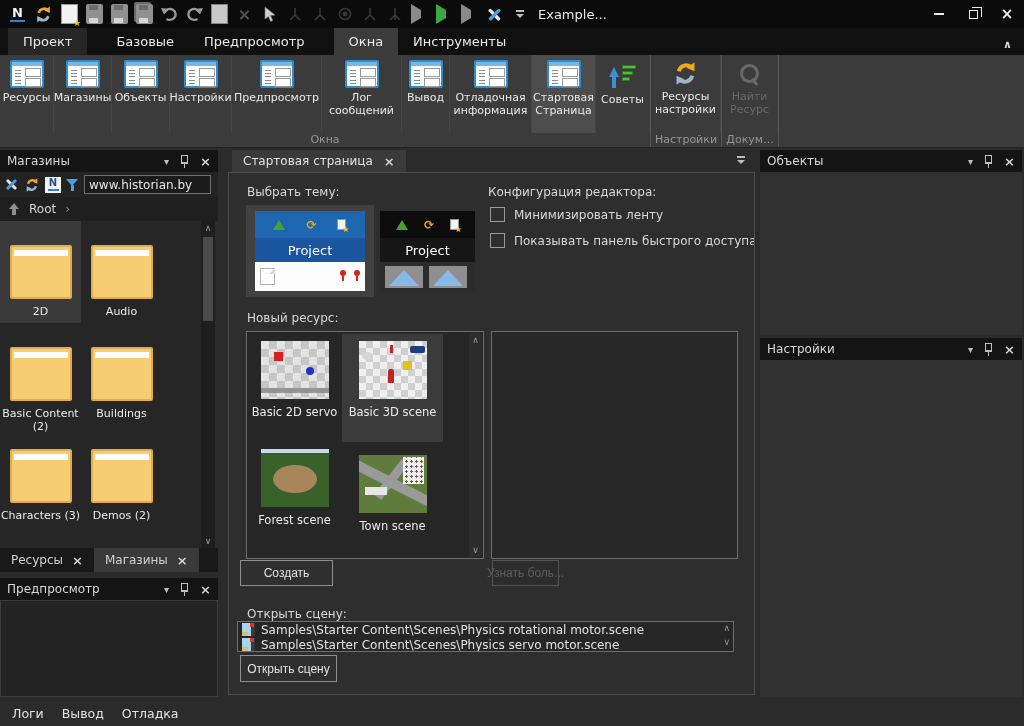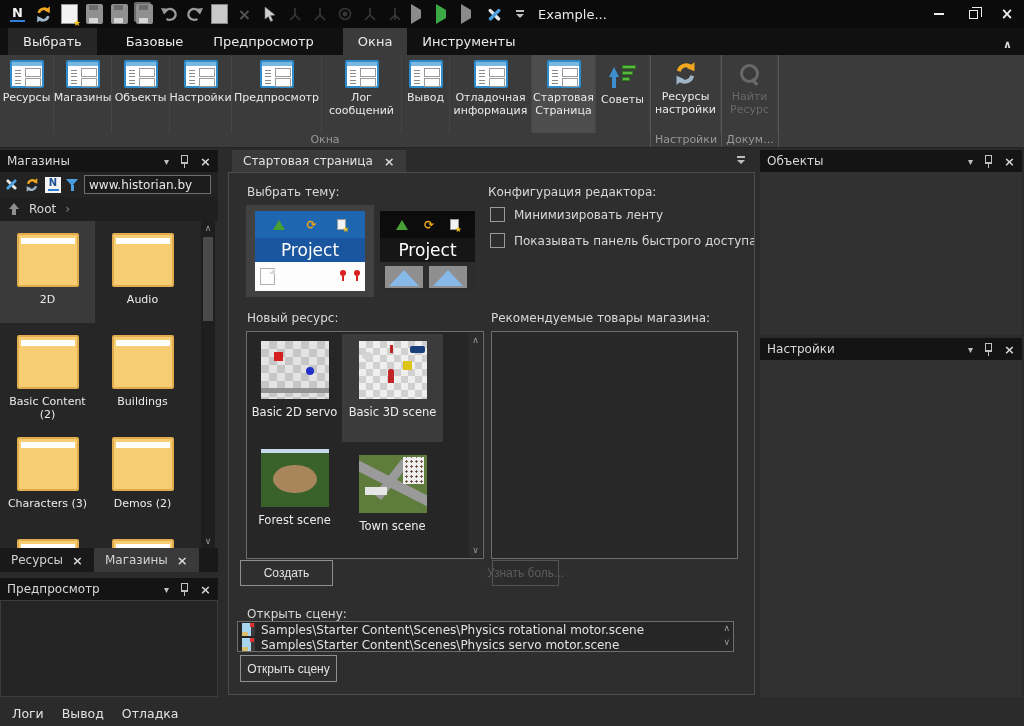--- a/index.html
+++ b/index.html
@@ -79,21 +79,21 @@
 .nbadge i{width:11px;height:2px;background:#2f7fd6;margin-top:1px}
 .funnel{display:inline-block;position:relative;width:13px;height:13px}
 .funnel::before{content:"";position:absolute;left:0;top:1px;border-left:6px solid transparent;border-right:6px solid transparent;border-top:7px solid #4a9fe0}
 .funnel::after{content:"";position:absolute;left:5px;top:7px;width:3px;height:6px;background:#4a9fe0}
 .breadcrumb{position:absolute;left:0;top:197px;width:218px;height:24px;background:#1f1f1f;display:flex;align-items:center;gap:9px;padding:0 8px;color:#d6d6d6}
 .uparr{display:inline-block;width:12px;height:12px;position:relative}
 .uparr::before{content:"";position:absolute;left:1px;top:0;border-left:5px solid transparent;border-right:5px solid transparent;border-bottom:6px solid #8f8f8f}
 .uparr::after{content:"";position:absolute;left:4px;top:6px;width:4px;height:6px;background:#8f8f8f}
 .bsep{color:#888;font-size:12px}
 .fgrid{position:absolute;left:0;top:221px;width:201px;height:327px;background:#262626;display:flex;flex-wrap:wrap;align-content:flex-start;overflow:hidden}
-.fitem{width:95px;height:102px;display:flex;flex-direction:column;align-items:center;padding-top:12px}
+.fitem{width:81px;height:102px;display:flex;flex-direction:column;align-items:center;padding-top:24px}
 .fitem.selected{background:#3a3a3a}
 .folder{width:62px;height:54px;background:#f7cd74;border:2px solid #e2ab4e;border-radius:2px;position:relative;flex:none}
 .folder::before{content:"";position:absolute;left:2px;right:2px;top:3px;height:6px;background:#fff}
 .flabel{font-size:11px;line-height:13px;color:#ececec;text-align:center;margin-top:6px}
 .vscroll{position:absolute;left:201px;top:221px;width:14px;height:327px;background:#1e1e1e;display:flex;flex-direction:column;align-items:center;justify-content:space-between;padding:2px 0;color:#9a9a9a;font-size:9px}
 .vthumb{position:absolute;left:203px;top:237px;width:10px;height:84px;background:#4a4a4a}
 .dock-tabs{position:absolute;left:0;top:548px;width:218px;height:24px;background:#191919;display:flex}
 .dtab{display:flex;align-items:center;gap:9px;padding:0 11px;font-size:12px;color:#d2d2d2}
 .dtab.active{background:#3a3a3a}
 .preview-header{position:absolute;left:0;top:578px;width:218px}
@@ -103,21 +103,21 @@
 .cdd{position:absolute;left:737px;top:156px}
 .cpanel{position:absolute;left:228px;top:172px;width:527px;height:523px;background:#2e2e2e;border:1px solid #4d4d4d;overflow:hidden}
 .cpanel .slabel{position:absolute;font-size:12px;color:#d8d8d8;white-space:nowrap}
 .tilesel{position:absolute;left:17px;top:32px;width:128px;height:92px;background:#414141}
 .tpv{position:absolute;display:flex;flex-direction:column;overflow:hidden}
 .tpv1{left:9px;top:6px;width:110px;height:80px}
 .tpv2{left:151px;top:38px;width:95px;height:80px}
 .tpv .hd{height:27px;display:flex;align-items:center;justify-content:space-around;padding:0 8px}
 .tpv1 .hd{background:#1f66b0}
 .tpv2 .hd{background:#0c0c0c}
-.tpv .mid{height:24px;display:flex;align-items:center;justify-content:center;color:#fff;font-size:17px}
+.tpv .mid{height:24px;display:flex;align-items:center;justify-content:center;color:#fff;font-size:13px}
 .tpv1 .mid{background:#1a55a0}
 .tpv2 .mid{background:#161616}
 .tpv .bot{flex:1;display:flex;align-items:center;gap:6px;padding:0 5px}
 .tpv1 .bot{background:#fdfdfd}
 .tpv2 .bot{background:#2c2c2c}
 .mtn{display:inline-block;width:0;height:0;border-left:6px solid transparent;border-right:6px solid transparent;border-bottom:10px solid #48a033}
 .mrefresh{font-size:12px;color:#e8a41d;font-weight:bold}
 .mfile{display:inline-block;width:9px;height:11px;background:#f2f2f2;border:1px solid #999;position:relative}
 .mfile::after{content:"★";position:absolute;right:-4px;bottom:-5px;font-size:8px;color:#f2c21d}
 .pageic{display:inline-block;width:15px;height:17px;background:#fdfdfd;border:1px solid #b0b0b0;position:relative}
@@ -259,21 +259,21 @@
         <span class="minbar"></span>
       </span>
     <span class="win-btn">
         <span class="restsq"></span>
       </span>
     <span class="win-btn closex">×</span>
   </div>
 </div>
 
 <div class="tabrow">
-  <span class="rtab first">Выбрать</span>
+  <span class="rtab first">Проект</span>
   <span class="rtab sp">Базовые</span>
   <span class="rtab">Предпросмотр</span>
   <span class="rtab active sp">Окна</span>
   <span class="rtab">Инструменты</span>
   <span class="collapse-chevron">∧</span>
 </div>
 
 <div class="ribbon">
   <div class="rgroup">
     <div class="rbtn" style="width:54px">
@@ -525,21 +525,20 @@
           <span class="bld2"></span>
         </span>
       <span class="rlabel">Town scene</span>
     </div>
     <div class="resscroll">
       <span>∧</span>
       <span>∨</span>
     </div>
   </div>
 
-  <span class="slabel" style="left:262px;top:138px">Рекомендуемые товары магазина:</span>
   <div class="recbox"></div>
 
   <button class="btn" style="left:11px;top:387px;width:93px">Создать</button>
   <button class="btn disabled" style="left:263px;top:387px;width:67px">Узнать боль...</button>
 
   <span class="slabel" style="left:18px;top:434px">Открыть сцену:</span>
   <div class="scenelist">
     <div class="srow">
         <span class="sicon"></span>
         <span>Samples\Starter Content\Scenes\Physics rotational motor.scene</span>

